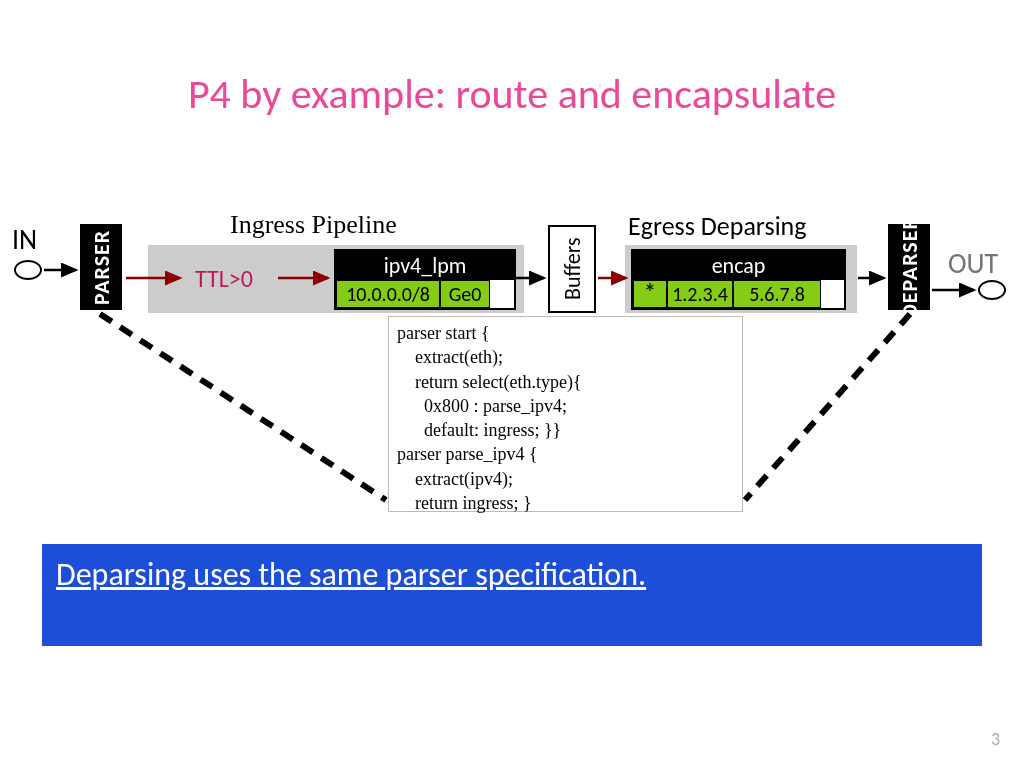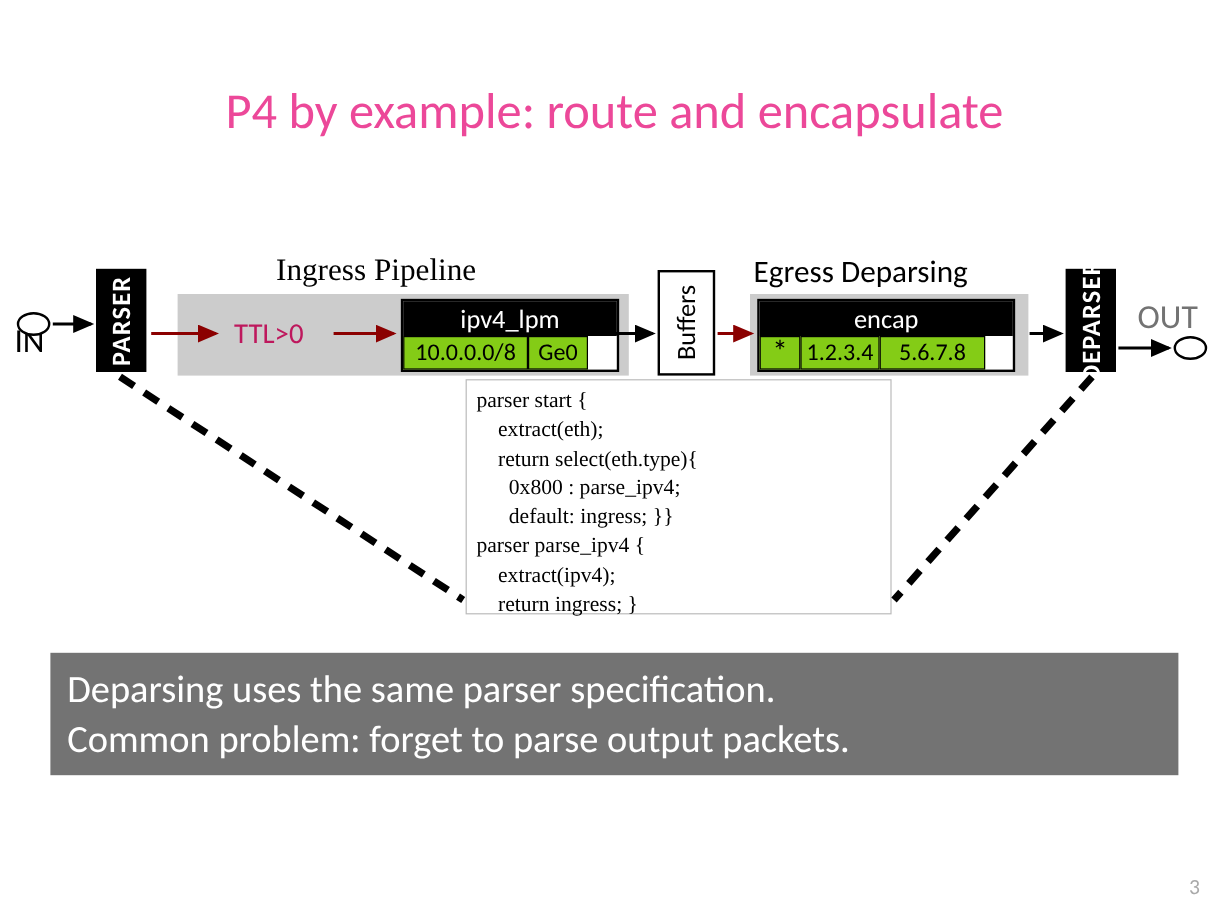--- a/index.html
+++ b/index.html
@@ -20,21 +20,20 @@
     font-size: 42px;
     font-weight: 400;
     color: #ec4899;
   }
   .in-label {
     position: absolute;
     left: 12px;
     top: 222px;
     font-size: 28px;
     color: #000;
-    margin-top: 44px;
   }
   .out-label {
     position: absolute;
     left: 948px;
     top: 246px;
     font-size: 28px;
     color: #737373;
   }
   .io-circle {
     position: absolute;
@@ -160,25 +159,26 @@
     white-space: pre;
     color: #000;
   }
 
   .callout {
     position: absolute;
     left: 42px;
     top: 544px;
     width: 940px;
     height: 102px;
-    background: #737373;
+    background: #1d4ed8;
     color: #fff;
     font-size: 32px;
     padding: 10px 14px;
     line-height: 1.3;
+    text-decoration: underline;
   }
 
   .page-num {
     position: absolute;
     right: 24px;
     bottom: 18px;
     color: #aaa;
     font-size: 18px;
   }
 
@@ -236,21 +236,20 @@
     extract(eth);
     return select(eth.type){
       0x800 : parse_ipv4;
       default: ingress; }}
 parser parse_ipv4 {
     extract(ipv4);
     return ingress; }</div>
 
 <div class="callout">
   <div>Deparsing uses the same parser specification.</div>
-  <div>Common problem: forget to parse output packets.</div>
 </div>
 
 <div class="page-num">3</div>
 
 <svg class="svg-layer">
   <defs>
     <marker id="arrB" markerWidth="8" markerHeight="8" refX="6" refY="3" orient="auto">
       <path d="M0,0 L7,3 L0,6 Z" fill="#000"></path>
     </marker>
     <marker id="arrR" markerWidth="8" markerHeight="8" refX="6" refY="3" orient="auto">

